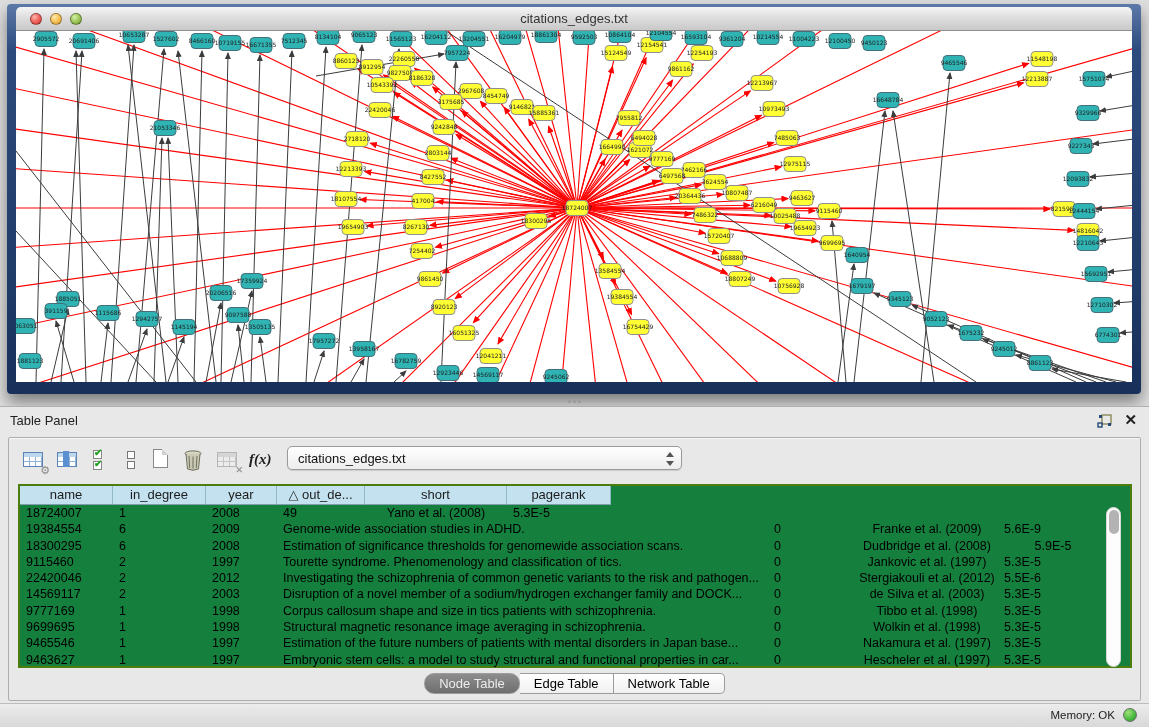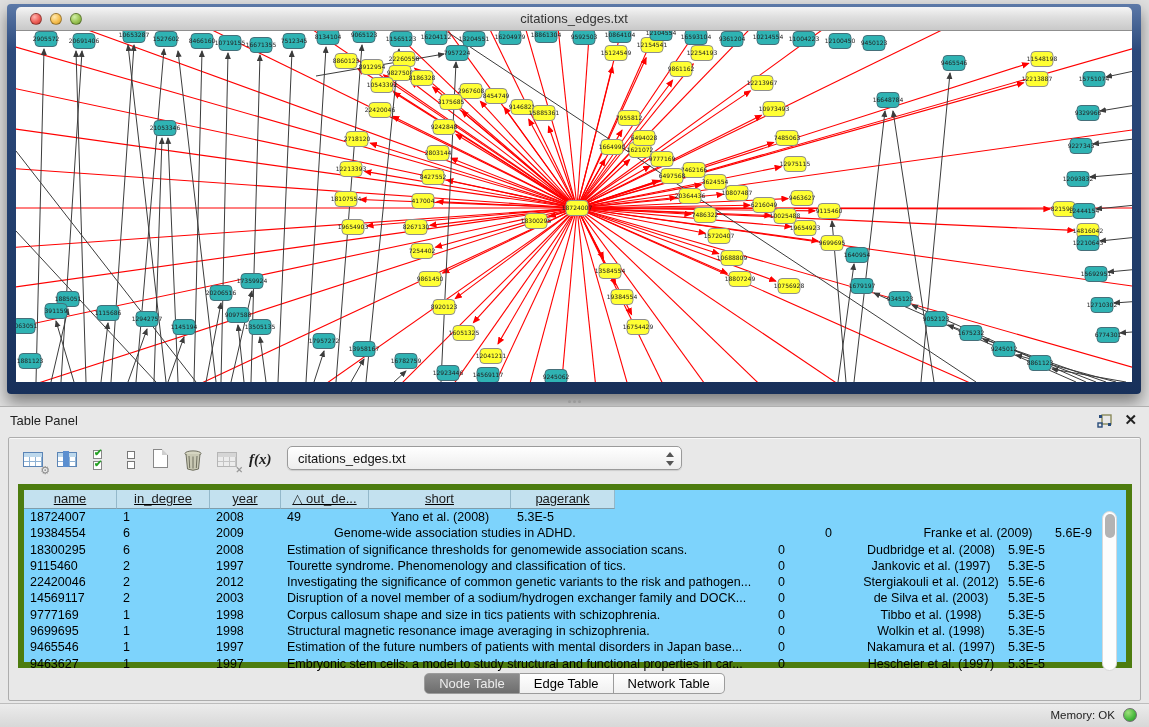--- a/index.html
+++ b/index.html
@@ -67,37 +67,37 @@
   .fx{font-family:"Liberation Serif",serif;font-style:italic;font-weight:bold;font-size:15px;color:#1d1d1d;
     position:absolute;top:3px;white-space:nowrap;}
 
   .selector{position:absolute;left:278px;top:0px;width:395px;height:24px;border:1px solid #9a9a9a;border-radius:5px;
     background:linear-gradient(180deg,#ffffff,#ededed);box-shadow:0 1px 1px rgba(0,0,0,.12);cursor:pointer;}
   .sel-text{position:absolute;left:10px;top:4px;font-size:13px;color:#111;}
   .sel-arrows{position:absolute;right:7px;top:4px;width:9px;height:16px;}
   .sel-arrows .up{position:absolute;left:1px;top:1px;border-left:4px solid transparent;border-right:4px solid transparent;border-bottom:5px solid #555;}
   .sel-arrows .dn{position:absolute;left:1px;bottom:1px;border-left:4px solid transparent;border-right:4px solid transparent;border-top:5px solid #555;}
 
-  .table{position:absolute;left:9px;top:46px;width:1114px;height:184px;background:#7dd3fc;border:6px solid #4d7c0f;text-decoration:underline;}
+  .table{position:absolute;left:9px;top:46px;width:1114px;height:184px;background:#15803d;border:2px solid #4d7c0f;}
   .thead{display:flex;height:19px;}
   .th{flex:none;font-size:13px;color:#1c1c1c;text-align:center;line-height:18px;background:var(--header-blue);
     border-right:1px solid #93b8ca;border-bottom:1px solid #7f9dab;overflow:hidden;white-space:nowrap;cursor:pointer;}
   .tbody{position:absolute;left:0;top:19px;width:1082px;height:163px;overflow:hidden;}
   .tr{display:flex;height:16.3px;cursor:default;}
   .td{flex:none;font-size:12.5px;color:#000;line-height:16.3px;white-space:nowrap;overflow:hidden;padding-left:6px;}
   .td.c5{text-align:center;padding-left:0;}
   .vscroll{position:absolute;right:9px;top:21px;width:15px;height:160px;background:#fdfdfd;border:1px solid #d8d8d8;border-radius:8px;}
   .thumb{position:absolute;left:1.5px;top:2px;width:10px;height:24px;background:#b3b3b3;border-radius:6px;cursor:pointer;}
 
   .tabs{position:absolute;left:0;right:0;top:235px;display:flex;justify-content:center;}
   .seg{height:21px;line-height:20px;font-size:13px;padding:0 14px;background:linear-gradient(180deg,#ffffff,#f0f0f0);
     color:#000;border:1px solid #9c9c9c;border-left:none;cursor:pointer;}
   .seg:first-child{border-left:1px solid #9c9c9c;border-radius:5px 0 0 5px;}
   .seg:last-child{border-radius:0 5px 5px 0;}
-  .seg.sel{background:linear-gradient(180deg,#8d8d8d,#6e6e6e);color:#ececec;}
+  .seg.sel{background:linear-gradient(180deg,#8d8d8d,#6e6e6e);color:#ececec;border-radius:10px;}
 
   
   .statusbar{position:absolute;left:0;top:703px;width:1149px;height:24px;
     background:linear-gradient(180deg,#ececec,#d8d8d8);border-top:1px solid #bdbdbd;}
   .mem{position:absolute;right:34px;top:5px;font-size:11.5px;color:#222;}
   .dot{position:absolute;right:12px;top:4px;width:14px;height:14px;border-radius:50%;
     background:radial-gradient(circle at 35% 30%,#9fe07c,var(--mem-green) 60%,#2e8b2e);border:1px solid #6f6f6f;}
 </style>
 </head>
 <body>
@@ -869,48 +869,48 @@
               <div class="td c1" style="width: 93px;">1</div>
               <div class="td c2" style="width: 71px;">2008</div>
               <div class="td c4" style="width: 88px;">49</div>
               <div class="td c5" style="width: 142px;">Yano et al. (2008)</div>
               <div class="td c6" style="width: 104px;">5.3E-5</div>
             </div>
             <div class="tr">
               <div class="td c0" style="width: 93px;">19384554</div>
               <div class="td c1" style="width: 93px;">6</div>
               <div class="td c2" style="width: 71px;">2009</div>
-              <div class="td c3" style="width: 491px; margin-left: 47px;">Genome-wide association studies in ADHD.</div>
+              <div class="td c3" style="width: 491px;">Genome-wide association studies in ADHD.</div>
               <div class="td c4" style="width: 88px;">0</div>
               <div class="td c5" style="width: 142px;">Franke et al. (2009)</div>
               <div class="td c6" style="width: 104px;">5.6E-9</div>
             </div>
             <div class="tr">
               <div class="td c0" style="width: 93px;">18300295</div>
               <div class="td c1" style="width: 93px;">6</div>
               <div class="td c2" style="width: 71px;">2008</div>
               <div class="td c3" style="width: 491px;">Estimation of significance thresholds for genomewide association scans.</div>
               <div class="td c4" style="width: 88px;">0</div>
               <div class="td c5" style="width: 142px;">Dudbridge et al. (2008)</div>
-              <div class="td c6" style="width: 104px;">5.9E-5</div>
+              <div class="td c6" style="width: 104px; text-align: center;">5.9E-5</div>
             </div>
             <div class="tr">
               <div class="td c0" style="width: 93px;">9115460</div>
               <div class="td c1" style="width: 93px;">2</div>
               <div class="td c2" style="width: 71px;">1997</div>
               <div class="td c3" style="width: 491px;">Tourette syndrome. Phenomenology and classification of tics.</div>
               <div class="td c4" style="width: 88px;">0</div>
               <div class="td c5" style="width: 142px;">Jankovic et al. (1997)</div>
               <div class="td c6" style="width: 104px;">5.3E-5</div>
             </div>
             <div class="tr">
               <div class="td c0" style="width: 93px;">22420046</div>
               <div class="td c1" style="width: 93px;">2</div>
               <div class="td c2" style="width: 71px;">2012</div>
-              <div class="td c3" style="width: 491px;">Investigating the significance of common genetic variants to the risk and pathogen...</div>
+              <div class="td c3" style="width: 491px;">Investigating the schizophrenia of common genetic variants to the risk and pathogen...</div>
               <div class="td c4" style="width: 88px;">0</div>
               <div class="td c5" style="width: 142px;">Stergiakouli et al. (2012)</div>
               <div class="td c6" style="width: 104px;">5.5E-6</div>
             </div>
             <div class="tr">
               <div class="td c0" style="width: 93px;">14569117</div>
               <div class="td c1" style="width: 93px;">2</div>
               <div class="td c2" style="width: 71px;">2003</div>
               <div class="td c3" style="width: 491px;">Disruption of a novel member of a sodium/hydrogen exchanger family and DOCK...</div>
               <div class="td c4" style="width: 88px;">0</div>

